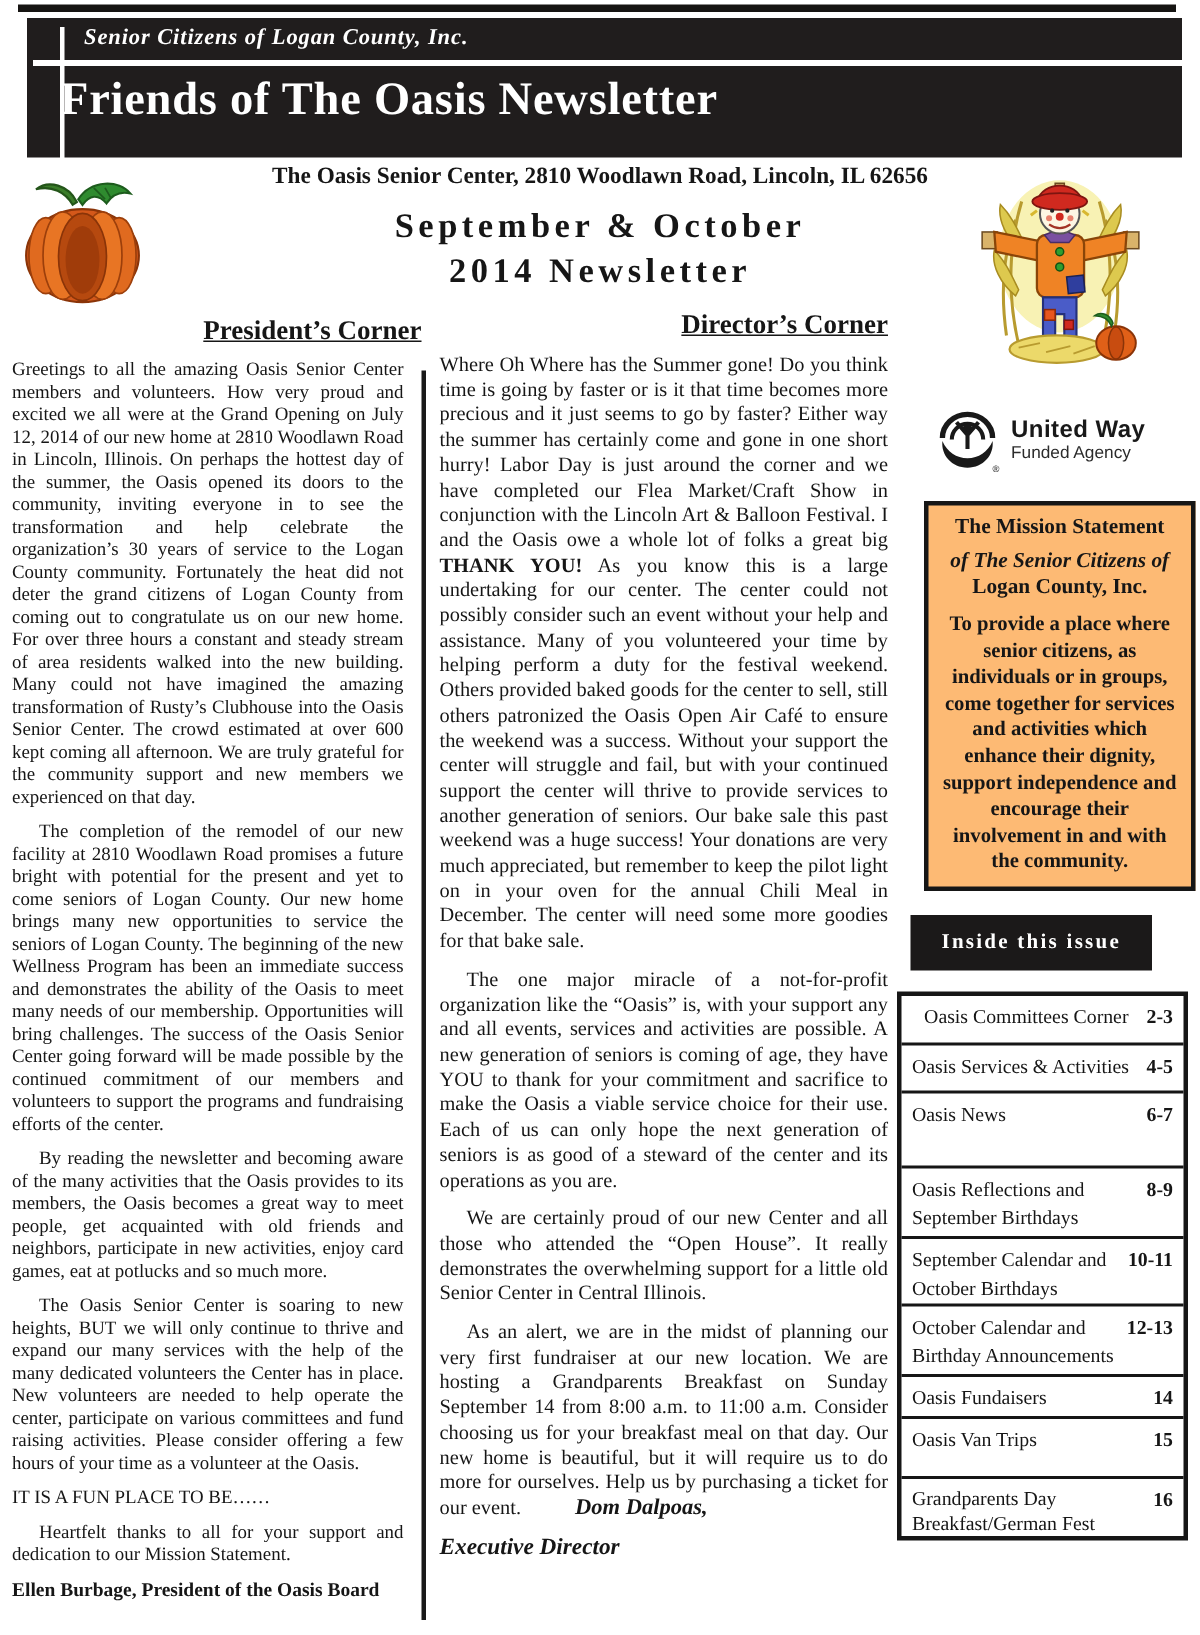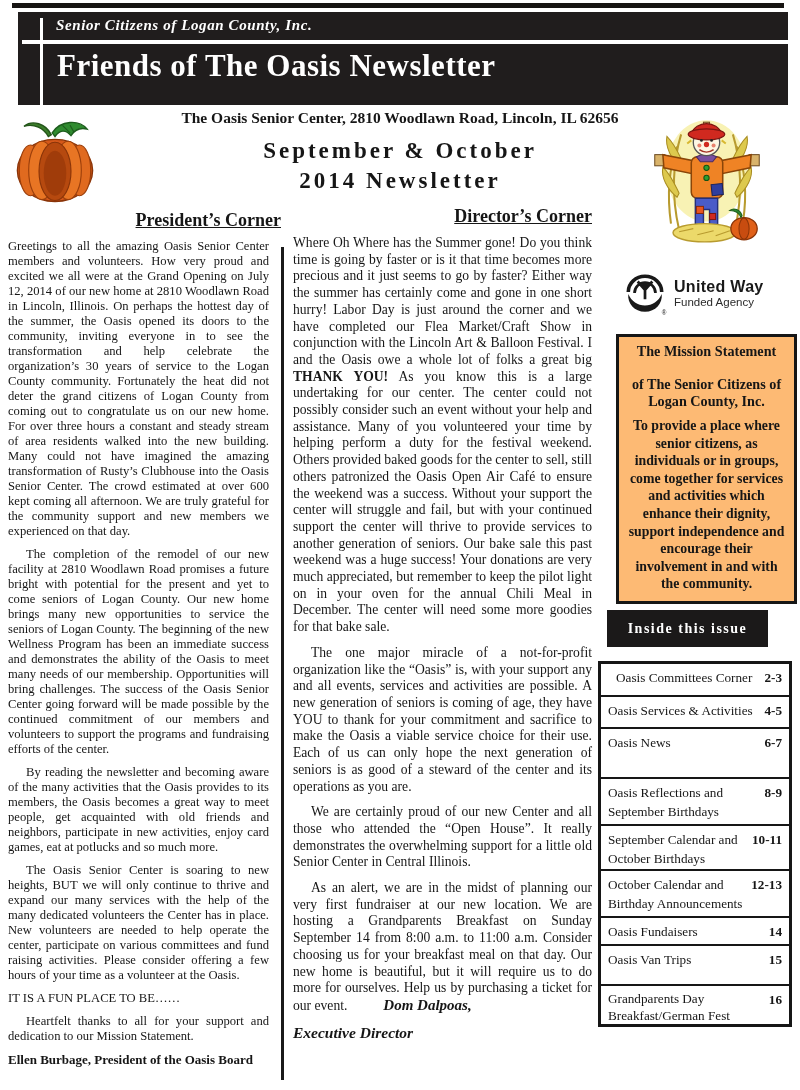--- a/index.html
+++ b/index.html
@@ -6,21 +6,21 @@
   body{
     width:800px;height:1090px;position:relative;background:#ffffff;
     font-family:"Liberation Serif", serif;color:#161616;overflow:hidden;
   }
   
   .top-rule{position:absolute;left:12px;top:3px;width:772px;height:5px;background:#161412;}
   .band{position:absolute;left:18px;top:12px;width:770px;height:93px;background:#201d1d;}
   .org-line{position:absolute;left:56px;top:17px;color:#fff;font-style:italic;font-weight:700;font-size:15px;letter-spacing:.6px;}
   .band-hrule{position:absolute;left:22px;top:40px;width:766px;height:4px;background:#fff;}
   .band-vrule{position:absolute;left:40px;top:18px;width:3px;height:92px;background:#fff;}
-  .main-title{position:absolute;left:57px;top:48px;color:#fff;font-weight:700;font-size:31px;letter-spacing:.5px;}
+  .main-title{position:absolute;left:40px;top:48px;color:#fff;font-weight:700;font-size:31px;letter-spacing:.5px;}
   .address-line{position:absolute;left:0;top:109px;width:800px;text-align:center;font-weight:700;font-size:15.5px;}
   .issue-heading{position:absolute;left:0;top:136px;width:800px;text-align:center;font-weight:700;font-size:23px;letter-spacing:3px;line-height:30px;}
   .pumpkin{position:absolute;left:8px;top:114px;}
   .scarecrow{position:absolute;left:648px;top:110px;}
   
   .col-heading{font-weight:700;font-size:18px;text-decoration:underline;text-align:right;margin:0 0 8px 0;}
   .left-col{position:absolute;left:8px;top:210px;width:273px;}
   .left-col p{margin:0 12px 8px 0;font-size:12.6px;line-height:15px;text-align:justify;}
   .mid-col{position:absolute;left:293px;top:206px;width:299px;}
   .mid-col p{margin:0 0 9px 0;font-size:13.6px;line-height:16.7px;text-align:justify;}
@@ -32,21 +32,21 @@
   .seg-bold{font-weight:700;}
   .seg-bi{font-weight:700;font-style:italic;font-size:15px;}
   .seg-gap{display:inline-block;width:36px;}
   .exec-line{padding-right:26px;font-weight:700;font-style:italic;font-size:15.5px;margin-top:9px;}
   
   .uw-block{position:absolute;left:622px;top:270px;width:170px;display:flex;align-items:center;gap:6px;}
   .uw-text .uw-name{font-family:"Liberation Sans",sans-serif;font-weight:700;font-size:16px;color:#191919;letter-spacing:.3px;}
   .uw-text .uw-sub{font-family:"Liberation Sans",sans-serif;font-size:11.5px;color:#2b2b2b;}
   .mission-box{position:absolute;left:616px;top:334px;width:181px;box-sizing:border-box;border:3px solid #161616;padding:6px 8px 8px 8px;background:#fdba74;}
   .mission-title{font-weight:700;font-size:14.2px;text-align:center;line-height:17px;}
-  .mission-title-gap{margin-top:16px;}
+  .mission-title-gap{margin-top:6px;font-style:italic;}
   .mission-body{font-weight:700;font-size:13.8px;line-height:17.6px;margin-top:7px;text-align:center;}
   .inside-box{position:absolute;left:607px;top:610px;width:161px;height:37px;background:#1b1919;color:#fff;
     font-weight:700;font-size:14px;letter-spacing:1.5px;text-align:center;line-height:37px;}
   .toc{position:absolute;left:598px;top:661px;width:194px;box-sizing:border-box;border:3px solid #161616;background:#fff;}
   .toc-row{display:flex;box-sizing:border-box;padding:4px 7px 0 7px;border-top:2px solid #161616;}
   .toc-row:first-child{border-top:none;text-align:center;}
   .toc-label{flex:1;font-size:13.2px;line-height:19px;white-space:pre-line;}
   .toc-pages{font-weight:700;font-size:13.2px;line-height:19px;margin-left:4px;}
   .toc-row:nth-child(1){height:31px;}
   .toc-row:nth-child(2){height:32px;}

